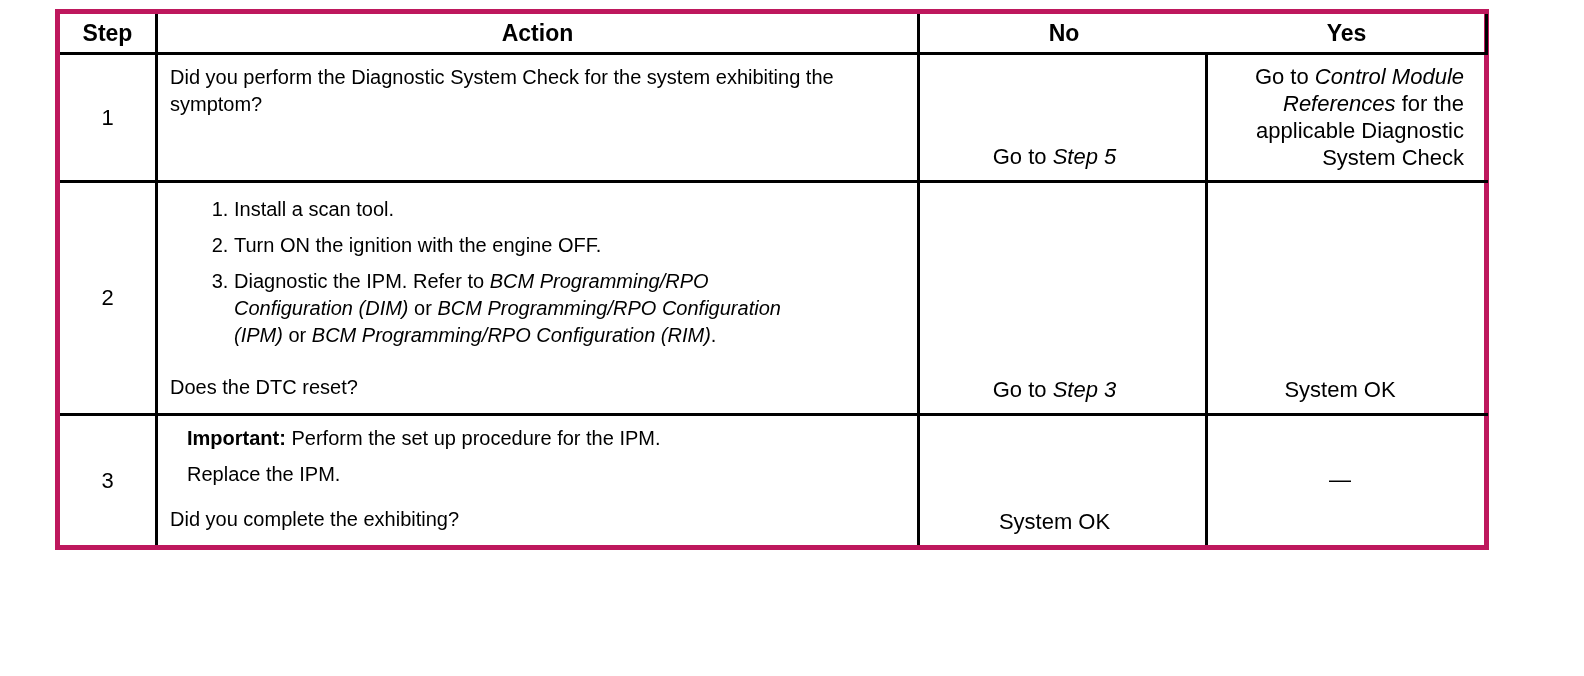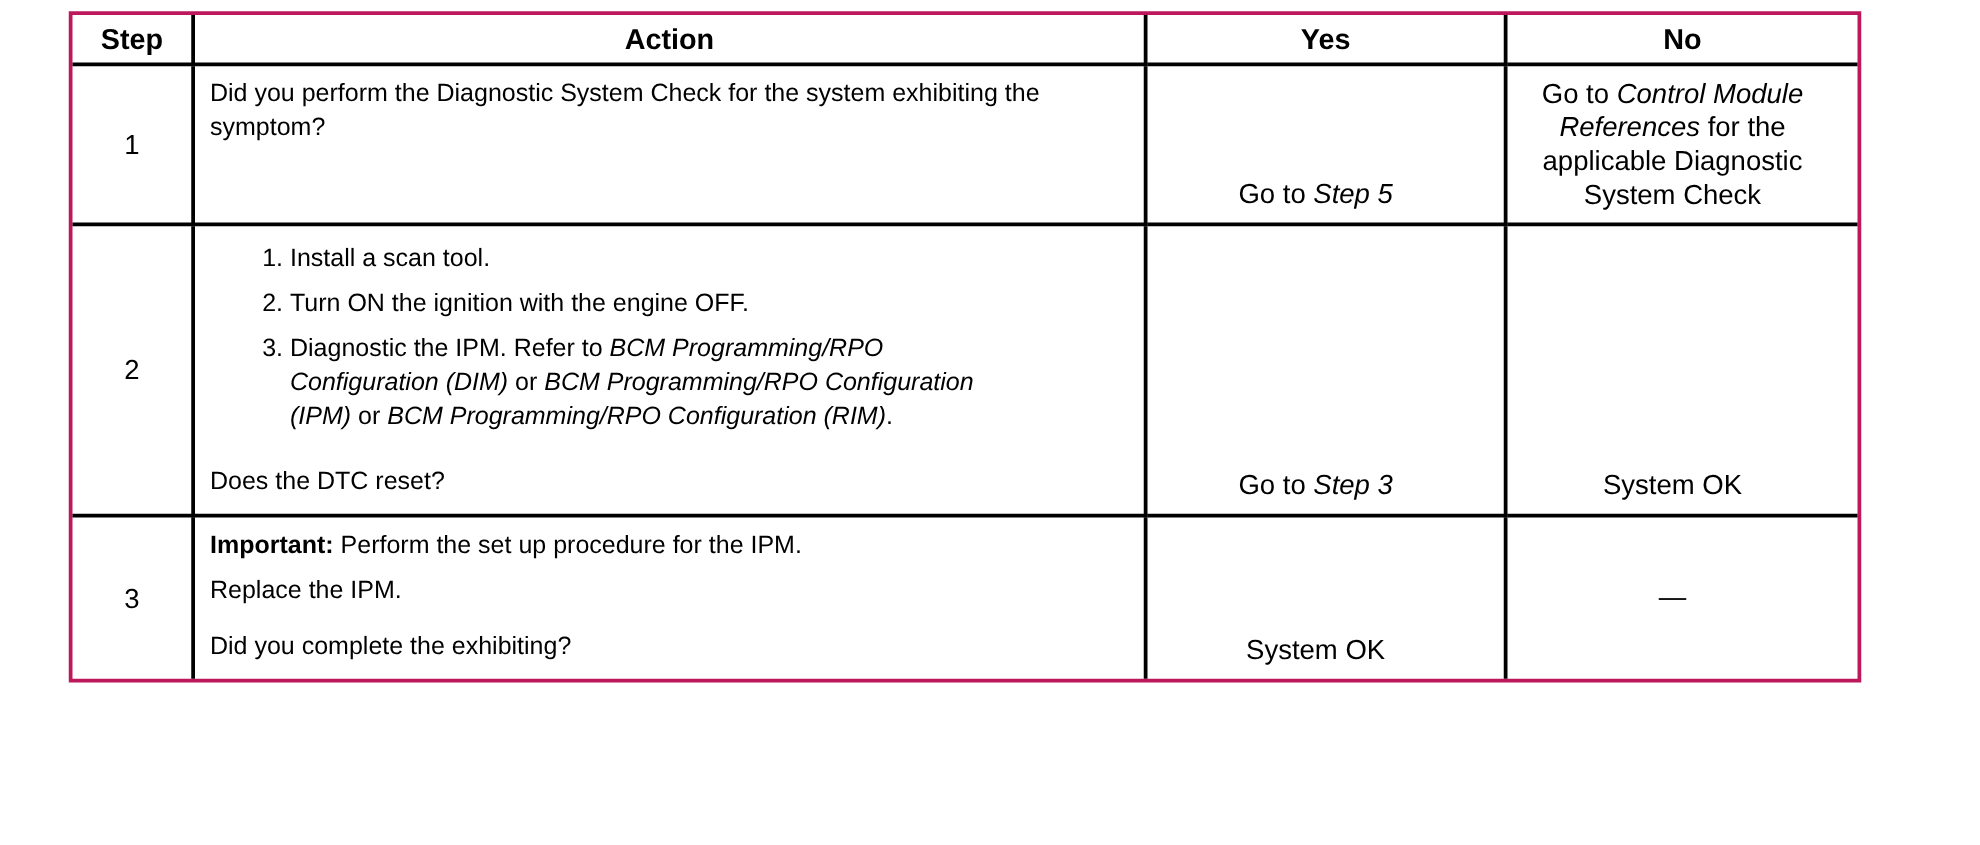--- a/index.html
+++ b/index.html
@@ -21,21 +21,21 @@
     font-weight: bold;
     letter-spacing: 0.5px;
   }
 
   .dtc-table {
     margin: 9px 0 0 55px;
     width: 1434px;
     display: grid;
     grid-template-columns: 98px 762px 288px 280px;
     grid-template-rows: 41px 128px 233px 129px;
-    border: 3px solid #be185d;
+    border: 5px solid #be185d;
   }
   .cell {
     border-right: 3px solid #000;
     border-bottom: 3px solid #000;
     overflow: hidden;
   }
   .last-col { border-right: none; }
   .last-row { border-bottom: none; }
 
   .header-cell {
@@ -58,45 +58,45 @@
   .proc-list {
     margin: 2px 0 0 0;
     padding-left: 64px;
   }
   .proc-list li {
     margin: 2px 0 9px 0;
     max-width: 584px;
     line-height: 27px;
   }
 
-  .para { margin: 0 0 9px 0; max-width: 700px; }
+  .para { margin: 0 0 9px 17px; max-width: 700px; }
 
   .answer-cell {
     display: flex; flex-direction: column; align-items: center;
     font-size: 22px; line-height: 27px;
-    text-align: center;
+    text-align: right;
     padding: 8px 24px 10px 8px;
   }
   .valign-bottom { justify-content: flex-end; }
   .valign-top    { justify-content: flex-start; }
   .valign-middle { justify-content: center; }
   .narrow-wrap { width: 248px; }
 </style>
 </head>
 <body>
 
 <div class="page">
 
 
   <div class="dtc-table">
 
     <div class="cell header-cell">Step</div>
     <div class="cell header-cell">Action</div>
+    <div class="cell header-cell last-col">No</div>
     <div class="cell header-cell">Yes</div>
-    <div class="cell header-cell last-col">No</div>
 
     <div class="cell step-cell">1</div>
     <div class="cell action-cell">
       <div class="q-text"><span>Did you perform the Diagnostic System Check for the system exhibiting the symptom?</span></div>
     </div>
     <div class="cell answer-cell valign-bottom">
       <div><span>Go to </span><span style="font-style: italic;">Step 5</span></div>
     </div>
     <div class="cell answer-cell valign-top last-col">
       <div class="narrow-wrap"><span>Go to </span><span style="font-style: italic;">Control Module References</span><span> for the applicable Diagnostic System Check</span></div>

